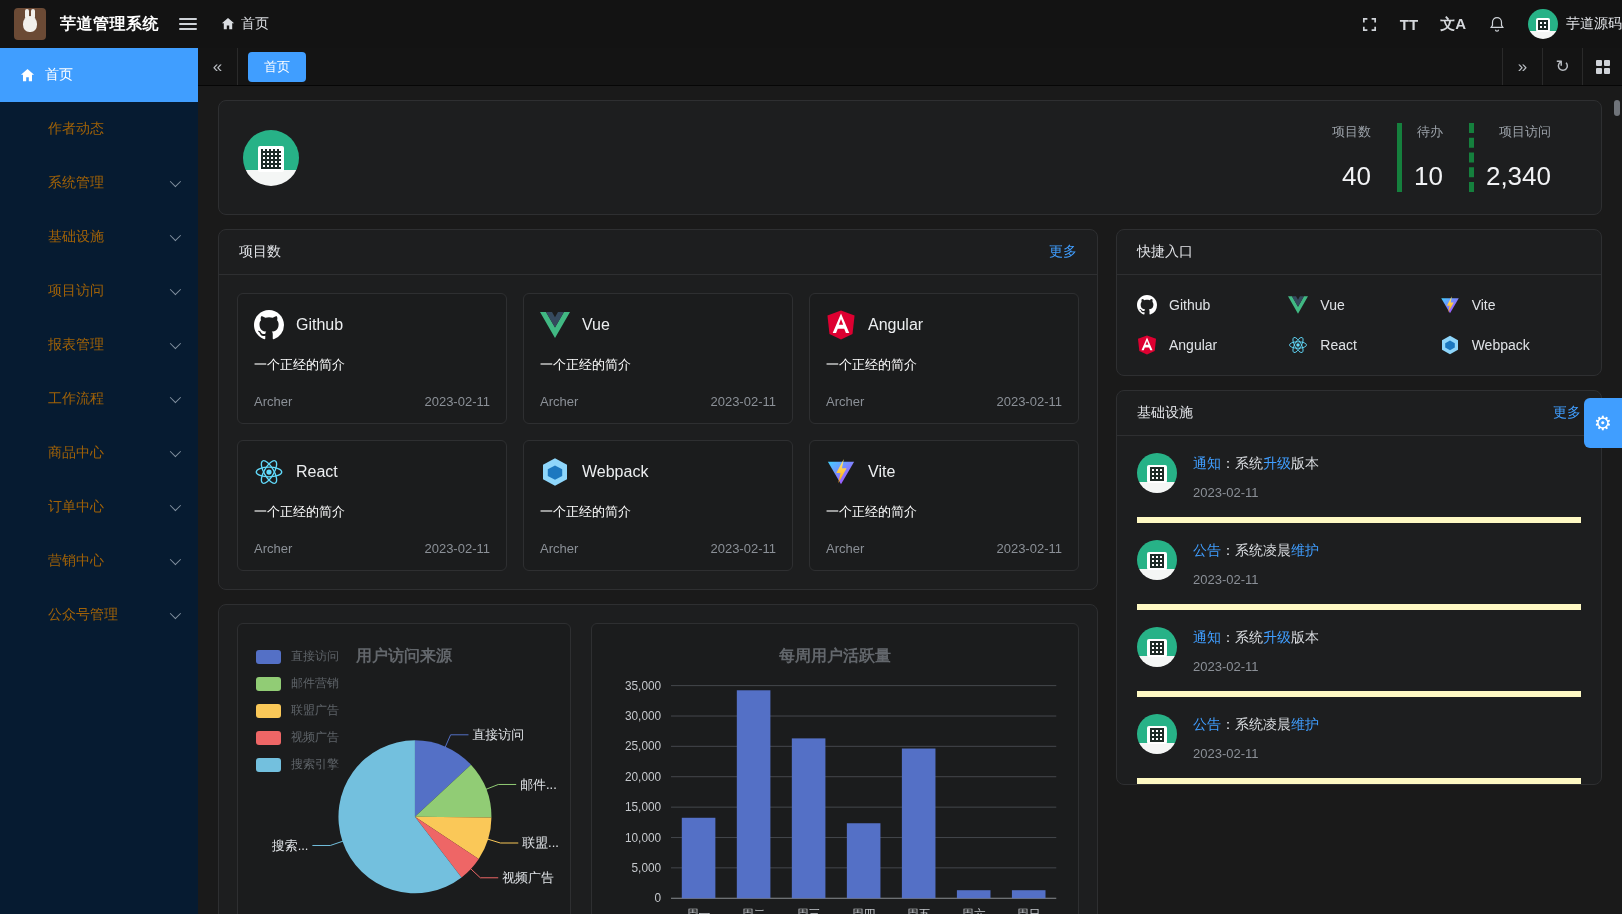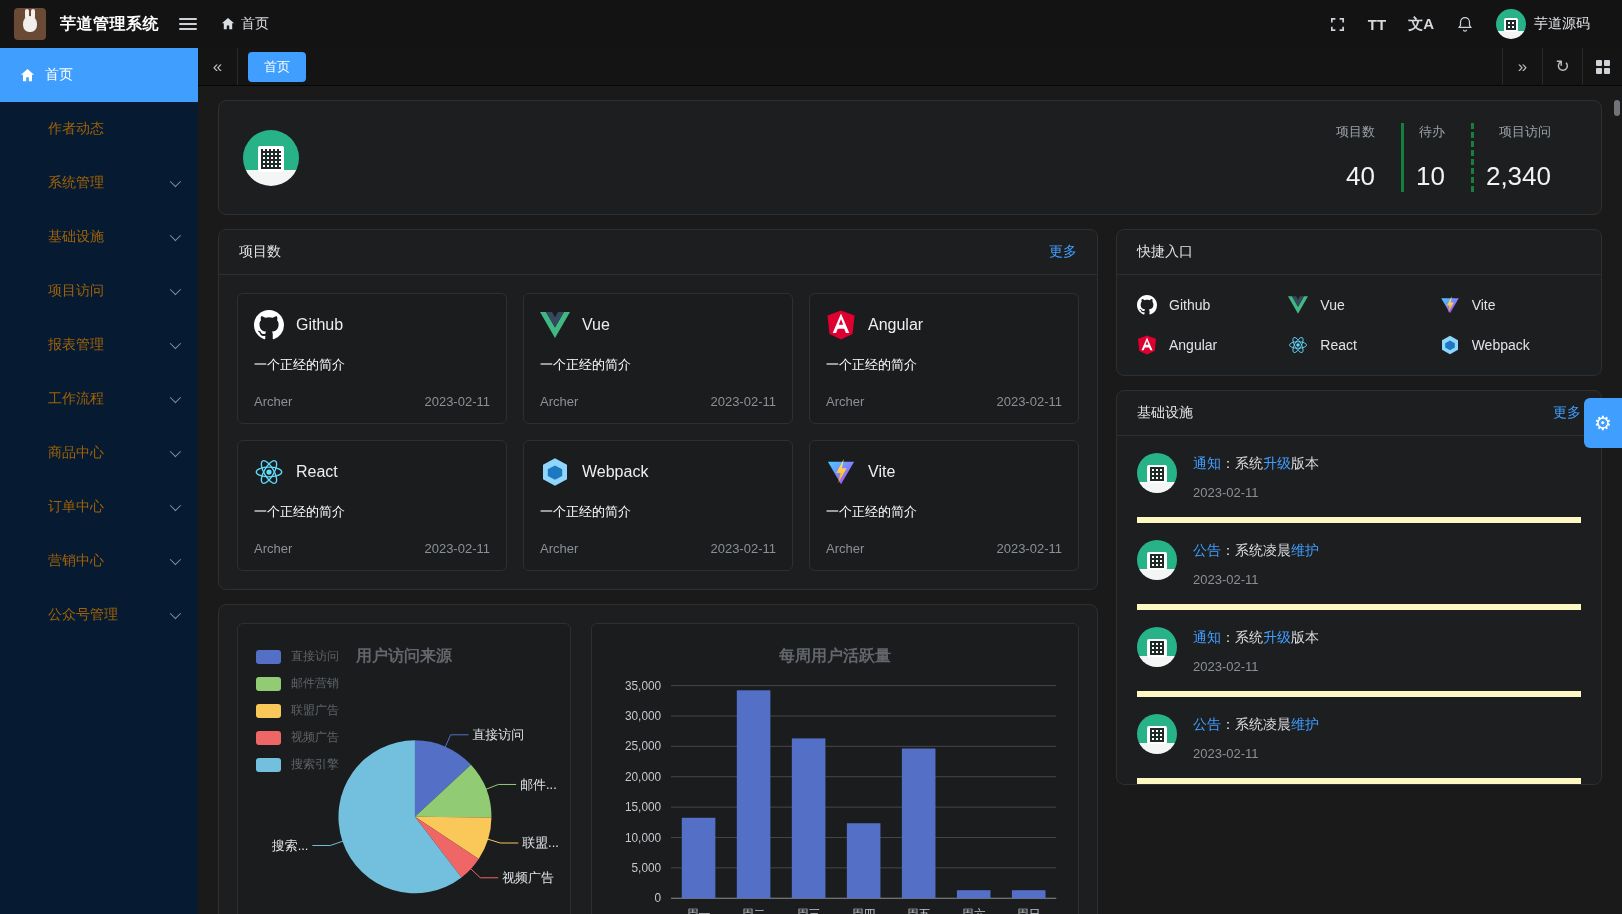--- a/index.html
+++ b/index.html
@@ -3,21 +3,21 @@
 <meta charset="utf-8">
 <style>
   * { box-sizing: border-box; }
   html,body { margin:0; padding:0; }
   body {
     width:1622px; height:914px; overflow:hidden;
     background:#1a1a1a; color:#e3e5e8;
     font-family:"Liberation Sans","DejaVu Sans",sans-serif; font-size:14px;
   }
   
-  .navbar { height:48px; background:#131313; display:flex; align-items:center; padding:0 32px 0 14px; }
+  .navbar { height:48px; background:#131313; display:flex; align-items:center; padding:0 0 0 14px; }
   .nav-left { display:flex; align-items:center; gap:14px; }
   .logo { width:32px; height:32px; border-radius:4px; background:#6b4a35; position:relative; overflow:hidden; }
   .logo::before { content:""; position:absolute; left:9px; top:8px; width:14px; height:16px; border-radius:50% 50% 45% 45%; background:#f2f0ec; }
   .logo::after { content:""; position:absolute; left:11px; top:1px; width:4px; height:10px; border-radius:2px; background:#f2f0ec; box-shadow:6px 0 0 #f2f0ec; }
   .app-title { font-size:16px; font-weight:bold; color:#fff; letter-spacing:.5px; }
   .hamburger { width:18px; display:flex; flex-direction:column; gap:3px; margin-left:6px; cursor:pointer; }
   .hamburger i { height:2px; background:#cfd3d8; border-radius:1px; }
   .breadcrumb { display:flex; align-items:center; gap:6px; color:#dadde1; margin-left:10px; }
   .nav-spacer { flex:1; }
   .nav-right { display:flex; align-items:center; gap:22px; color:#cfd3d8; }
@@ -59,21 +59,21 @@
   .card { background:#1d1e1f; border:1px solid #2e2f31; border-radius:8px; }
   .card-head { padding:13px 20px; border-bottom:1px solid #2e2f31; display:flex; align-items:center; justify-content:space-between; color:#e2e4e8; }
   .more-link { color:#409eff; cursor:pointer; }
   
   .welcome { display:flex; align-items:center; padding:22px 24px; margin-bottom:14px; }
   .welcome-text { margin-left:18px; }
   .greet { font-size:20px; color:#eceef0; }
   .weather { font-size:14px; color:#8f959e; margin-top:10px; }
   .stats { margin-left:auto; display:flex; }
   .stat { padding:0 26px; text-align:right; }
-  .stat + .stat { border-left:3px solid #15803d;padding-left:12px; }
+  .stat + .stat { border-left:5px solid #15803d;padding-left:12px; }
   .stat:last-child { border-left-style:dashed; }
   .stat .s-label { color:#9ba1a8; font-size:13px; }
   .stat .s-value { color:#f2f3f5; font-size:26px; margin-top:20px; }
   
   .content-grid { display:grid; grid-template-columns:1fr 486px; gap:18px; align-items:start; }
   .col { display:flex; flex-direction:column; gap:14px; min-width:0; }
   
   .projects-grid { padding:18px; display:grid; grid-template-columns:repeat(3,1fr); gap:16px; }
   .project-card { border:1px solid #2e2f31; background:#1b1c1d; border-radius:6px; padding:16px 16px 14px; cursor:pointer; }
   .pc-head { display:flex; align-items:center; gap:12px; font-size:16px; color:#eceef0; }

